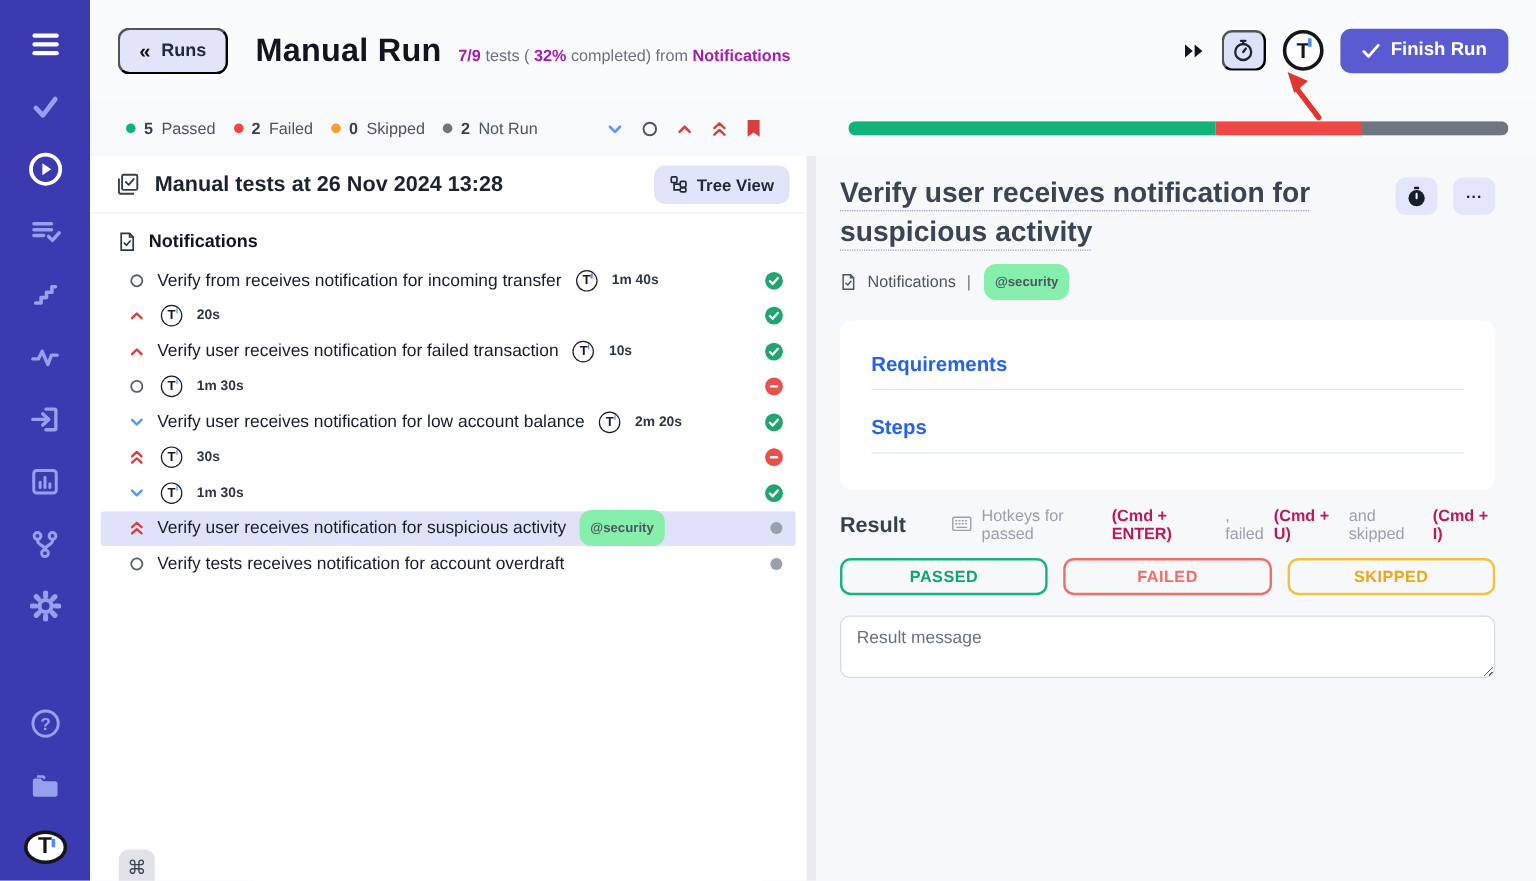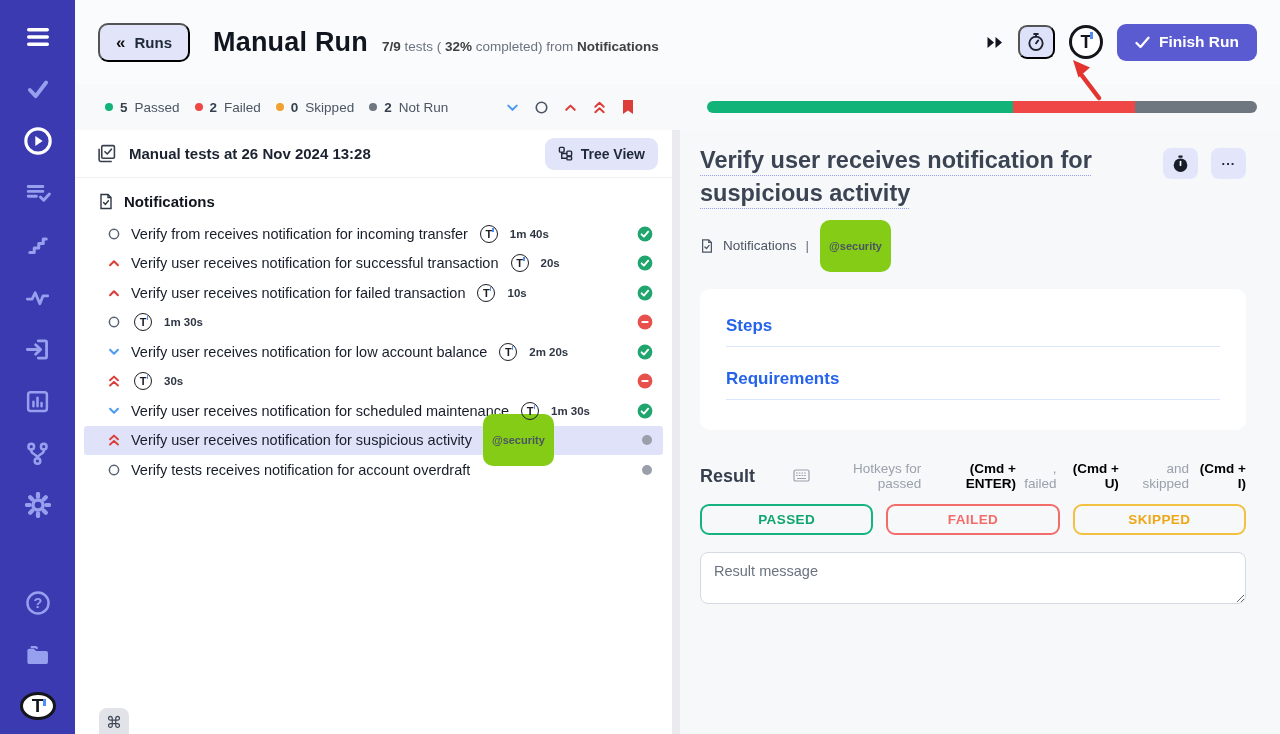--- a/index.html
+++ b/index.html
@@ -21,21 +21,21 @@
 
   
   .main { position:absolute; left:75px; top:0; right:0; bottom:0; display:flex; flex-direction:column; background:#f8f9fb; }
 
   .header { height:84px; display:flex; align-items:center; padding:0 23px; position:relative; background:#fafbfd; }
   .btn-runs { display:flex; align-items:center; gap:9px; background:#e2e5fa; border-radius:10px; padding:9px 16px;
               font-size:15px; font-weight:700; color:#1f2937; cursor:pointer; }
   .btn-runs .chev { font-size:17px; line-height:1; color:#111; }
   .h-title { margin-left:23px; font-size:27px; font-weight:800; color:#10151f; letter-spacing:.2px; }
   .h-sub { margin-left:14px; margin-top:8px; font-size:13.5px; color:#6b7280; }
-  .h-sub .b { color:#404040; font-weight:700;text-align:right; }
+  .h-sub .b { color:#a21caf; font-weight:700;text-align:right; }
   .h-right { margin-left:auto; display:flex; align-items:center; gap:14px; }
   .ff-icon { color:#10151f; display:flex; cursor:pointer; }
   .btn-timer { width:37px; height:34px; background:#dde2fa; border-radius:9px; display:flex; align-items:center;
                justify-content:center; color:#1f2430; cursor:pointer; }
   .btn-finish { background:#5a5ad1; color:#fff; border:none; border-radius:9px; padding:0 18px; height:37px;
                 display:flex; align-items:center; gap:9px; font-size:15.5px; font-weight:700; cursor:pointer;
                 font-family:inherit; }
   .anno-arrow { position:absolute; right:172px; top:58px; width:40px; height:44px; pointer-events:none; }
 
   .status-row { height:46px; display:flex; align-items:center; padding:0 23px 0 30px; }
@@ -46,37 +46,37 @@
   .filters span { display:flex; cursor:pointer; }
   .progress { flex:1; height:12px; border-radius:6px; overflow:hidden; display:flex; margin-left:72px; }
   .progress div { height:100%; }
 
   .content { flex:1; display:flex; min-height:0; }
 
   
   .list-panel { width:597px; background:#fff; position:relative; display:flex; flex-direction:column; }
   .list-header { height:48px; display:flex; align-items:center; padding:0 14px 0 22px; border-bottom:1px solid #eef0f3; flex:0 0 auto; }
   .lh-icon { color:#363f4d; display:flex; }
-  .lh-title { margin-left:13px; font-size:15px; font-weight:700; color:#1b2330; }
+  .lh-title { margin-left:13px; font-size:18px; font-weight:700; color:#1b2330; }
   .btn-tree { margin-left:auto; background:#e2e5fa; border:none; border-radius:9px; padding:8px 13px;
               display:flex; align-items:center; gap:8px; font-size:14px; font-weight:700; color:#1f2937;
               cursor:pointer; font-family:inherit; }
   .folder-row { display:flex; align-items:center; gap:10px; padding:15px 0 9px 23px; font-size:15px; font-weight:700; color:#10151f; }
   .folder-row .f-icon { color:#2f3744; display:flex; }
   .test-list { padding:0 9px; }
   .test-row { display:flex; align-items:center; height:29.5px; padding:0 10px 0 22px; gap:9px; border-radius:3px;
               font-size:14.5px; color:#171d29; cursor:pointer; }
   .test-row.selected { background:#dfe2f9; }
   .prio { width:16px; display:flex; justify-content:center; flex:0 0 auto; }
   .t-title { white-space:nowrap; overflow:hidden; }
   .t-logo { width:18px; height:18px; border:1.5px solid #1c1c24; border-radius:50%; font-size:11px; font-weight:800;
             color:#1c1c24; display:flex; align-items:center; justify-content:center; flex:0 0 auto; position:relative; margin-left:3px;}
   .t-logo::after { content:""; position:absolute; right:3px; top:2px; width:1.5px; height:4px; background:#4f8df7; }
   .t-dur { font-size:11.5px; font-weight:700; color:#2f3744; margin-left:3px; white-space:nowrap; }
-  .t-tag { font-size:11px; font-weight:700; color:#4b5563; background:#84cc16; border-radius:10px; padding:20px 9px; margin-left:2px;text-align:center; }
+  .t-tag { font-size:11px; font-weight:700; color:#4b5563; background:#86efac; border-radius:10px; padding:9px 9px; margin-left:2px;text-align:center; }
   .t-status { margin-left:auto; display:flex; }
   .cmd-btn { position:absolute; left:24px; bottom:-8px; width:30px; height:34px; background:#e1e3e8; border-radius:8px;
              display:flex; justify-content:center; padding-top:5px; font-size:16px; color:#3f4754; cursor:pointer; }
 
   .splitter { width:8px; background:#ebebef; cursor:col-resize; }
 
   
   .detail-panel { flex:1; padding:14px 34px 0 20px; background:#f7f8fa; overflow:hidden; }
   .d-title-wrap { position:relative; padding-right:118px; }
   .d-title { font-size:23.5px; font-weight:800; color:#3b4453; line-height:1.42;
@@ -84,25 +84,25 @@
   .d-actions { position:absolute; right:0; top:4px; display:flex; gap:13px; }
   .d-btn { width:35px; height:31px; background:#e3e6fb; border:none; border-radius:8px; display:flex;
            align-items:center; justify-content:center; cursor:pointer; color:#171d29; }
   .d-dots { font-size:13px; font-weight:800; letter-spacing:1px; color:#171d29; line-height:0; padding-bottom:6px;}
   .d-breadcrumb { display:flex; align-items:center; gap:9px; margin-top:9px; font-size:13.5px; color:#4b5563; }
   .d-breadcrumb .f-icon { color:#4b5563; display:flex; }
   .sep { color:#6b7280; }
   .card { background:#fff; border-radius:10px; margin-top:17px; padding:27px 26px 8px; }
   .section { font-size:17px; font-weight:700; color:#2563eb; padding-bottom:10px; border-bottom:1px solid #d9e6fb;
              margin-bottom:22px; cursor:pointer; }
-  .result-row { display:flex; align-items:baseline; margin-top:31px;text-align:right; }
+  .result-row { display:flex; align-items:baseline; margin-top:14px; }
   .result-label { font-size:18px; font-weight:800; color:#363f4d; }
   .hotkeys { margin-left:38px; font-size:13.5px; color:#9aa1ac; display:flex; align-items:center; gap:5px; }
   .hotkeys .kb { display:flex; align-self:center; margin-right:3px; color:#9aa1ac; }
-  .hotkeys .b { color:#000000; font-weight:700; }
+  .hotkeys .b { color:#be185d; font-weight:700; }
   .result-buttons { display:flex; gap:13px; margin-top:13px; }
   .rbtn { flex:1; height:31px; border:2px solid; border-radius:9px; background:transparent; font-weight:700;
           font-size:13.5px; letter-spacing:.4px; cursor:pointer; font-family:inherit; }
   .msg-box { margin-top:17px; width:100%; height:52px; border:1px solid #d5d9e0; border-radius:8px; background:#fff;
              padding:10px 13px; font-size:14.5px; font-family:inherit; color:#374151; resize:both; }
   .msg-box::placeholder { color:#6a7380; }
 </style>
 </head>
 <body>
 
@@ -334,21 +334,20 @@
                 <path d="M4.6 8.3l2.3 2.3 4.3-4.9" fill="none" stroke="#fff" stroke-width="1.9" stroke-linecap="round" stroke-linejoin="round"></path>
               </svg>
             </span>
         </div>
           <div class="test-row">
           <span class="prio">
               <svg width="14" height="14" viewBox="0 0 16 16">
                 <path d="M3.5 10.5L8 6l4.5 4.5" fill="none" stroke="#dc3d39" stroke-width="2.3" stroke-linecap="round" stroke-linejoin="round"></path>
               </svg>
             </span>
-          <span class="t-title">Verify user receives notification for successful transaction</span>
           <span class="t-logo">T</span>
           <span class="t-dur">20s</span>
 
           <span class="t-status">
               <svg width="16" height="16" viewBox="0 0 16 16">
                 <circle cx="8" cy="8" r="7.4" fill="#1fa56d"></circle>
                 <path d="M4.6 8.3l2.3 2.3 4.3-4.9" fill="none" stroke="#fff" stroke-width="1.9" stroke-linecap="round" stroke-linejoin="round"></path>
               </svg>
             </span>
         </div>
@@ -417,21 +416,20 @@
                 <rect x="4.4" y="7.1" width="7.2" height="1.9" rx="0.95" fill="#fff"></rect>
               </svg>
             </span>
         </div>
           <div class="test-row">
           <span class="prio">
               <svg width="14" height="14" viewBox="0 0 16 16">
                 <path d="M3.5 5.5L8 10l4.5-4.5" fill="none" stroke="#4d9bf2" stroke-width="2.3" stroke-linecap="round" stroke-linejoin="round"></path>
               </svg>
             </span>
-          <span class="t-title">Verify user receives notification for scheduled maintenance</span>
           <span class="t-logo">T</span>
           <span class="t-dur">1m 30s</span>
 
           <span class="t-status">
               <svg width="16" height="16" viewBox="0 0 16 16">
                 <circle cx="8" cy="8" r="7.4" fill="#1fa56d"></circle>
                 <path d="M4.6 8.3l2.3 2.3 4.3-4.9" fill="none" stroke="#fff" stroke-width="1.9" stroke-linecap="round" stroke-linejoin="round"></path>
               </svg>
             </span>
         </div>
@@ -495,22 +493,22 @@
               <path d="M10 1.5v3h3"></path>
               <path d="M5.6 9.6l1.8 1.8 3-3.6" stroke-linecap="round" stroke-linejoin="round"></path>
             </svg>
         </span>
         <span>Notifications</span>
         <span class="sep">|</span>
         <span class="t-tag">@security</span>
       </div>
 
       <div class="card" id="sections-card">
+          <div class="section">Requirements</div>
           <div class="section">Steps</div>
-          <div class="section">Requirements</div>
         </div>
 
       <div class="result-row">
         <span class="result-label">Result</span>
         <span class="hotkeys" id="hotkeys">
           <span class="kb">
             <svg width="17" height="13" viewBox="0 0 17 13" fill="none" stroke="currentColor" stroke-width="1.2">
                 <rect x="1" y="1" width="15" height="11" rx="1.6"></rect>
                 <path d="M3.5 4h.8M6.2 4h.8M8.9 4h.8M11.6 4h.8M3.5 6.5h.8M6.2 6.5h.8M8.9 6.5h.8M11.6 6.5h.8M4.5 9.5h8" stroke-linecap="round"></path>
               </svg>

